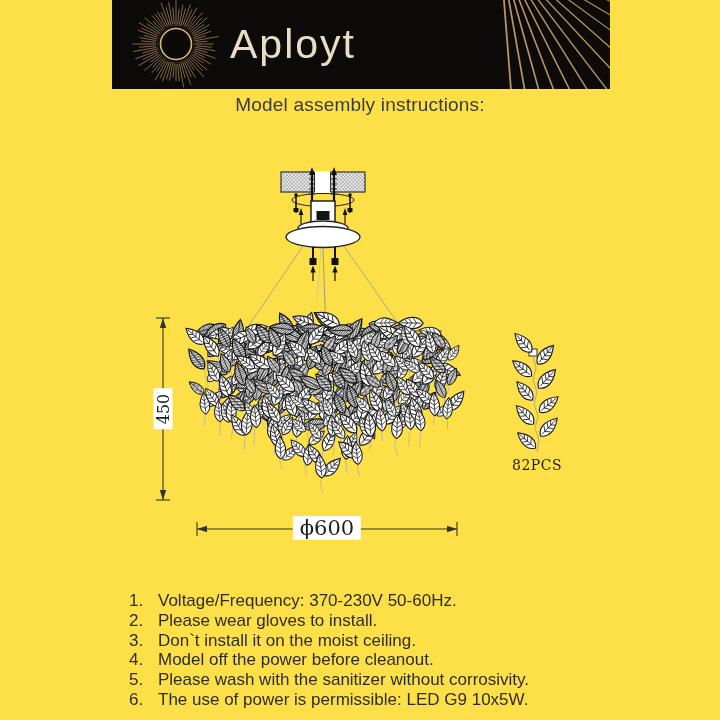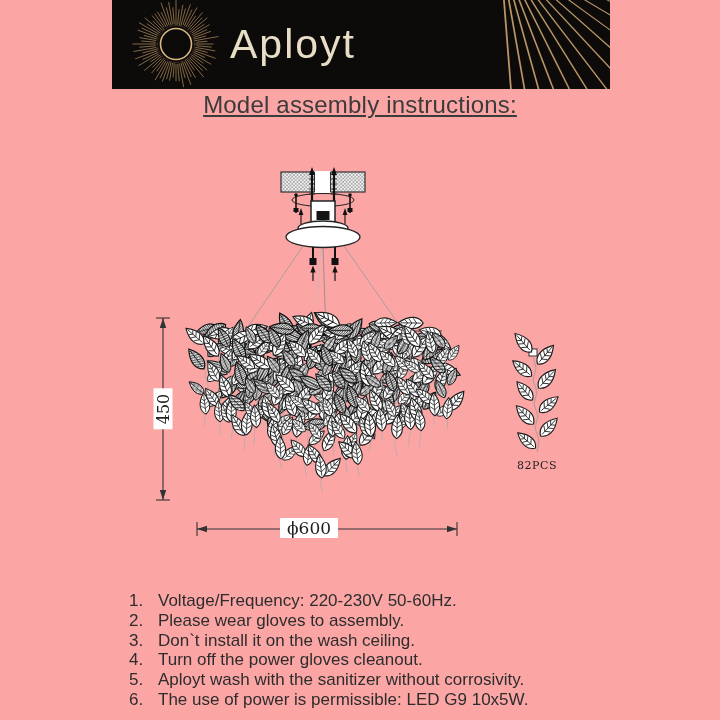--- a/index.html
+++ b/index.html
@@ -1,31 +1,31 @@
 <!DOCTYPE html>
 <html><head>
 <meta charset="utf-8">
 <style>
   html,body{margin:0;padding:0;background:#fff;}
-  .page{position:relative;width:720px;height:720px;background:#fca5a5;overflow:hidden;
+  .page{position:relative;width:720px;height:720px;background:#fde047;overflow:hidden;
         font-family:"Liberation Sans",sans-serif;}
   
   .banner{position:absolute;left:112px;top:0;width:498px;height:89px;background:#0d0b09;overflow:hidden;}
   .banner svg{position:absolute;left:0;top:0;}
   .brand{position:absolute;left:118px;top:0;height:89px;display:flex;align-items:center;
          color:#e8ddc6;font-size:41px;font-weight:300;letter-spacing:2px;}
   
   .title-block{position:absolute;top:94px;left:0;width:720px;text-align:center;color:#3b3b3b;}
-  .title-block div{font-size:24px;line-height:22px;font-weight:500;letter-spacing:.2px;text-decoration:underline;}
+  .title-block div{font-size:19px;line-height:22px;font-weight:500;letter-spacing:.2px;}
   
   #diagram-svg{position:absolute;left:0;top:0;}
   .dimlabel{position:absolute;font-family:"DejaVu Serif","Liberation Serif",serif;color:#1e1e1e;background:#fff;white-space:nowrap;}
   #dim-height{left:163px;top:409px;transform:translate(-50%,-50%) rotate(-90deg);font-size:16px;padding:0 5px;}
-  #dim-diameter{left:309px;top:528px;transform:translate(-50%,-50%);font-size:17px;padding:0 7px;}
-  #pieces-label{left:537px;top:465px;transform:translate(-50%,-50%);font-size:11px;background:transparent;letter-spacing:.5px;}
+  #dim-diameter{left:327px;top:528px;transform:translate(-50%,-50%);font-size:21px;padding:0 7px;}
+  #pieces-label{left:537px;top:465px;transform:translate(-50%,-50%);font-size:14px;background:transparent;letter-spacing:.5px;}
   
   .instructions{position:absolute;left:129px;top:591px;width:555px;color:#2d2d2d;list-style:none;margin:0;padding:0;}
   .instr-item{display:flex;font-size:17px;line-height:19.8px;}
   .instr-num{width:29px;flex:none;}
   .instr-text{flex:1;}
 </style>
 </head>
 <body>
 
 <div class="page">
@@ -646,36 +646,36 @@
     </g>
   </svg>
 
   <div class="dimlabel" id="dim-height">450</div>
   <div class="dimlabel" id="dim-diameter">ϕ600</div>
   <div class="dimlabel" id="pieces-label">82PCS</div>
 
   <ol class="instructions">
       <li class="instr-item">
         <span class="instr-num">1.</span>
-        <span class="instr-text">Voltage/Frequency: 220-230V 50-60Hz.</span>
+        <span class="instr-text">Voltage/Frequency: 370-230V 50-60Hz.</span>
       </li>
       <li class="instr-item">
         <span class="instr-num">2.</span>
-        <span class="instr-text">Please wear gloves to assembly.</span>
+        <span class="instr-text">Please wear gloves to install.</span>
       </li>
       <li class="instr-item">
         <span class="instr-num">3.</span>
-        <span class="instr-text">Don`t install it on the wash ceiling.</span>
+        <span class="instr-text">Don`t install it on the moist ceiling.</span>
       </li>
       <li class="instr-item">
         <span class="instr-num">4.</span>
-        <span class="instr-text">Turn off the power gloves cleanout.</span>
+        <span class="instr-text">Model off the power before cleanout.</span>
       </li>
       <li class="instr-item">
         <span class="instr-num">5.</span>
-        <span class="instr-text">Aployt wash with the sanitizer without corrosivity.</span>
+        <span class="instr-text">Please wash with the sanitizer without corrosivity.</span>
       </li>
       <li class="instr-item">
         <span class="instr-num">6.</span>
         <span class="instr-text">The use of power is permissible: LED G9 10x5W.</span>
       </li>
     </ol>
 </div>
 
 </body></html>

